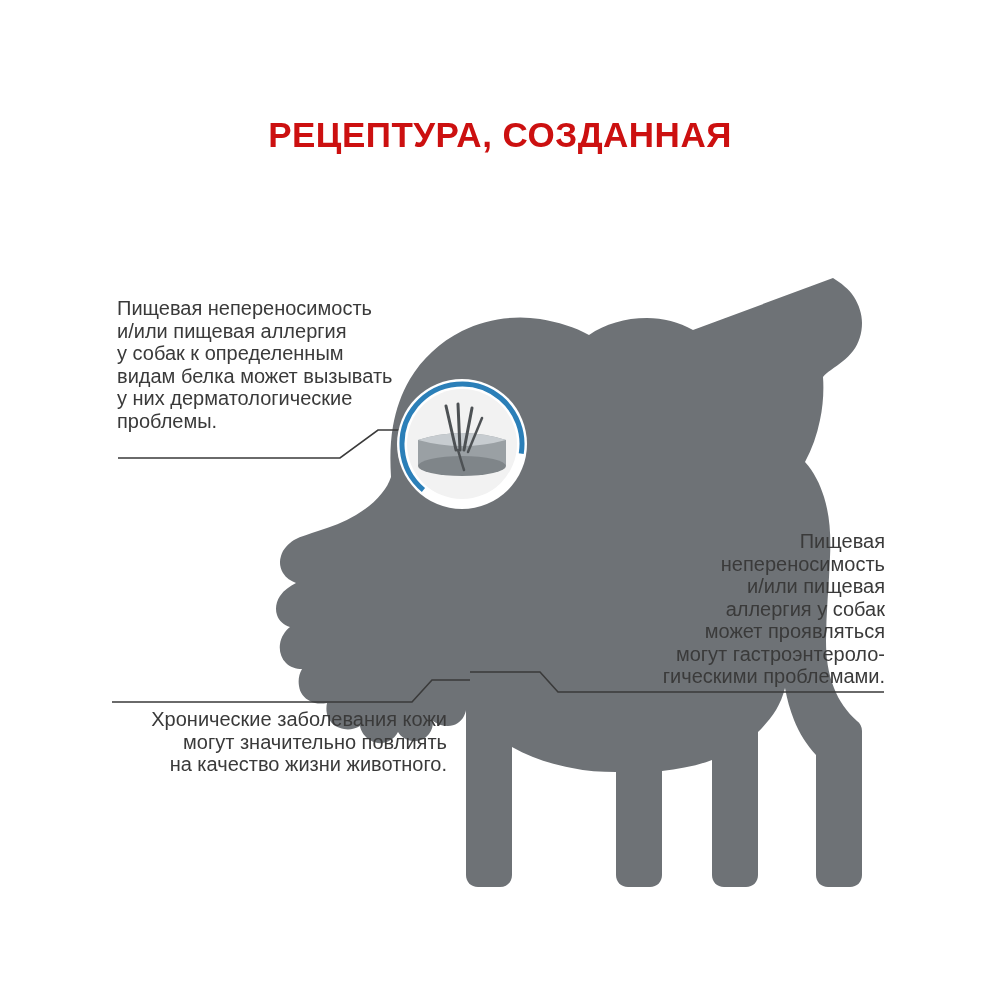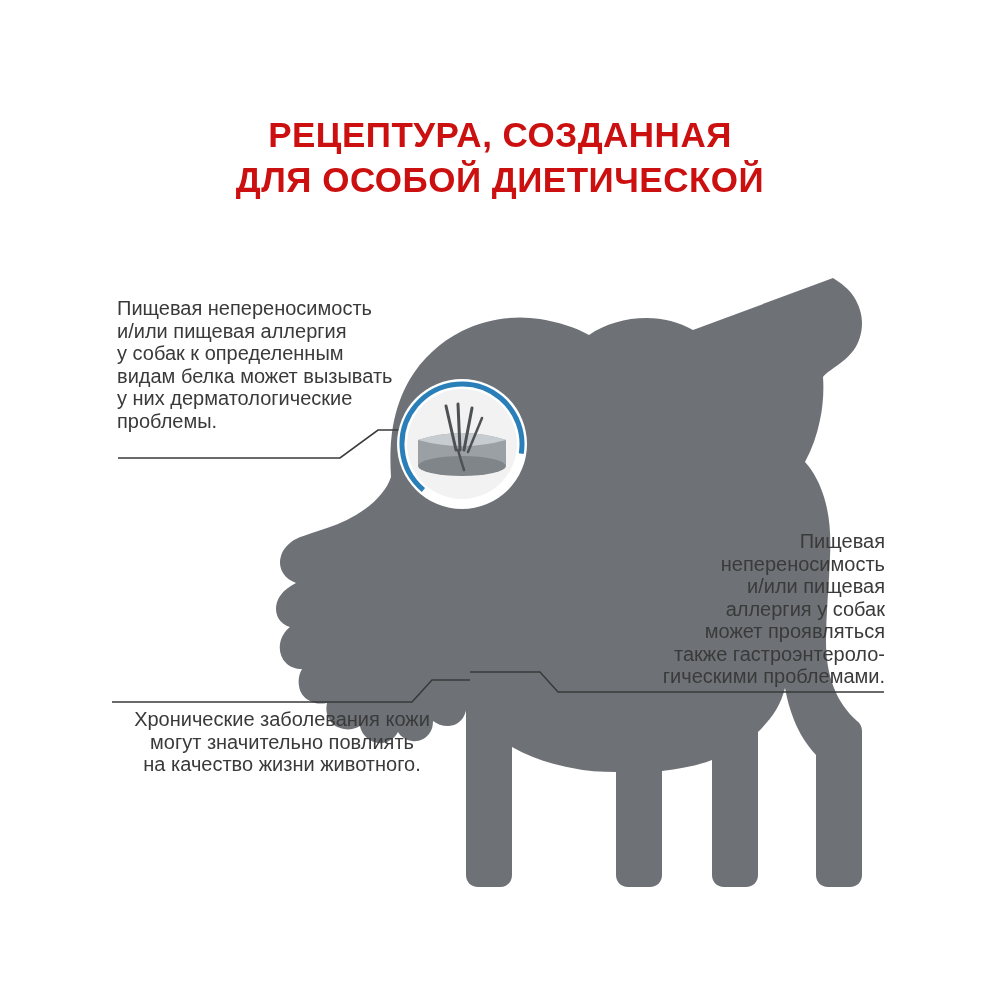--- a/index.html
+++ b/index.html
@@ -72,21 +72,21 @@
   .callout.right-mid {
     left: 600px;
     top: 530px;
     width: 285px;
     text-align: right;
   }
   .callout.left-bottom {
     left: 117px;
     top: 708px;
     width: 330px;
-    text-align: center;
+    text-align: right;
   }
 
   
   .leaders {
     position: absolute;
     left: 0;
     top: 0;
     width: 1000px;
     height: 1000px;
     pointer-events: none;
@@ -101,21 +101,20 @@
     height: 132px;
   }
 </style>
 </head>
 <body>
 
 <div id="infographic">
 
   <div class="title-block">
     <div class="title-line">РЕЦЕПТУРА, СОЗДАННАЯ</div>
-    <div class="title-line">ДЛЯ ОСОБОЙ ДИЕТИЧЕСКОЙ</div>
   </div>
 
   <div class="dog-layer">
     <svg width="1000" height="1000" viewBox="0 0 1000 1000">
       <path fill="#6e7276" d="
         M693,330
         c-14,-8 -30,-12 -46,-12
         c-22,0 -42,6 -58,17
         c-14,-8 -31,-13 -49,-16
         c-26,-4 -54,0 -78,12
@@ -234,20 +233,20 @@
 у собак к определенным
 видам белка может вызывать
 у них дерматологические
 проблемы.</div>
 
   <div class="callout right-mid">Пищевая
 непереносимость
 и/или пищевая
 аллергия у собак
 может проявляться
-также гастроэнтероло-
+могут гастроэнтероло-
 гическими проблемами.</div>
 
   <div class="callout left-bottom">Хронические заболевания кожи
 могут значительно повлиять
 на качество жизни животного.</div>
 
 </div>
 
 </body></html>

